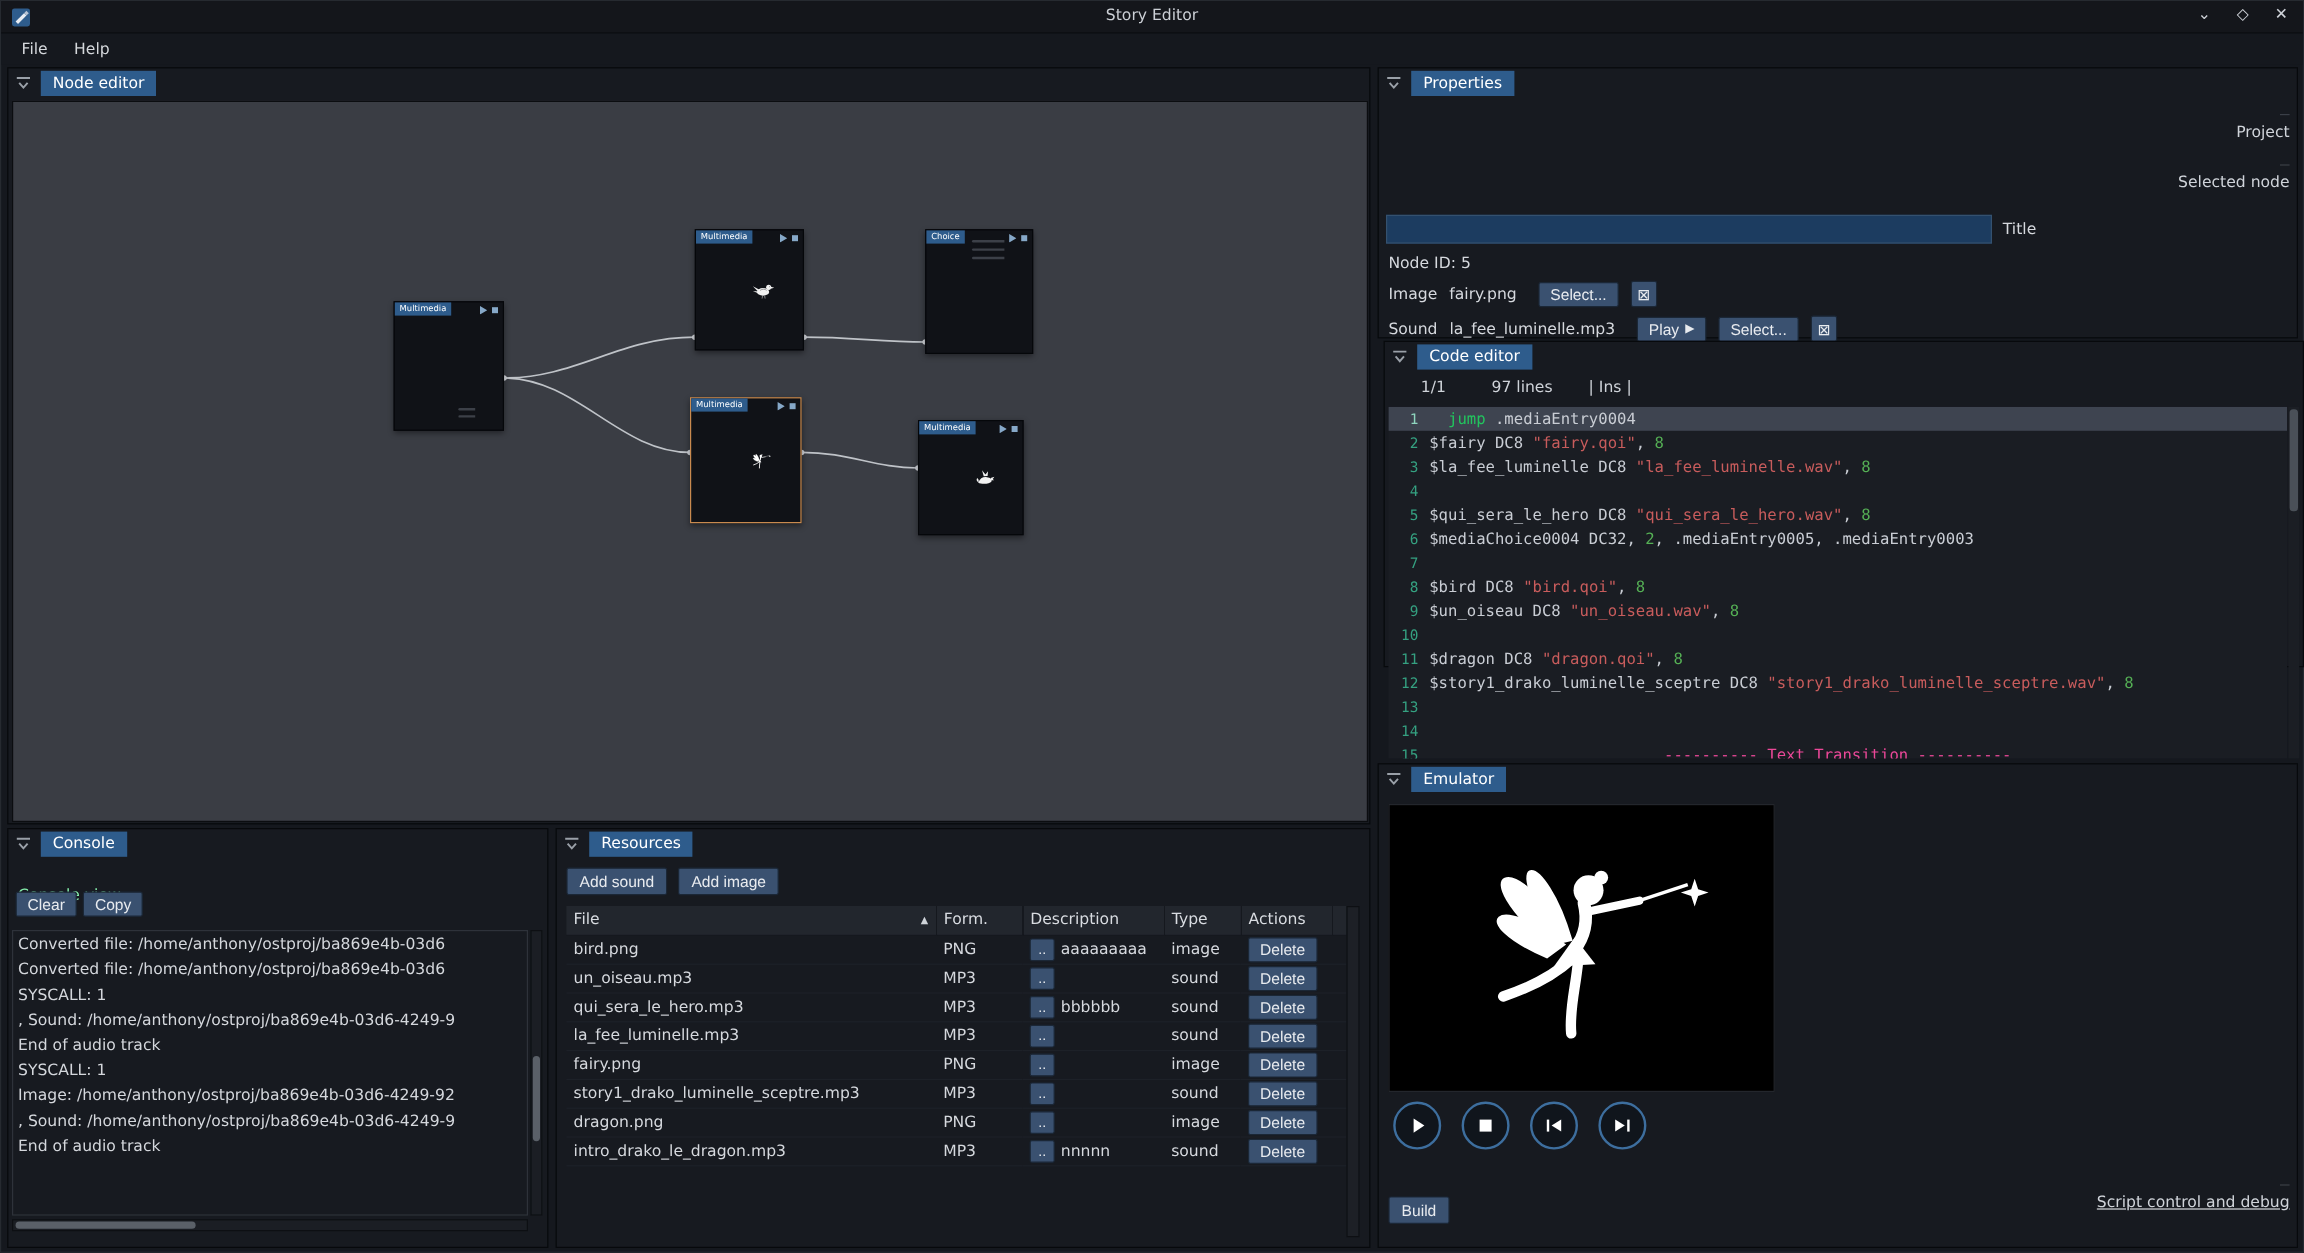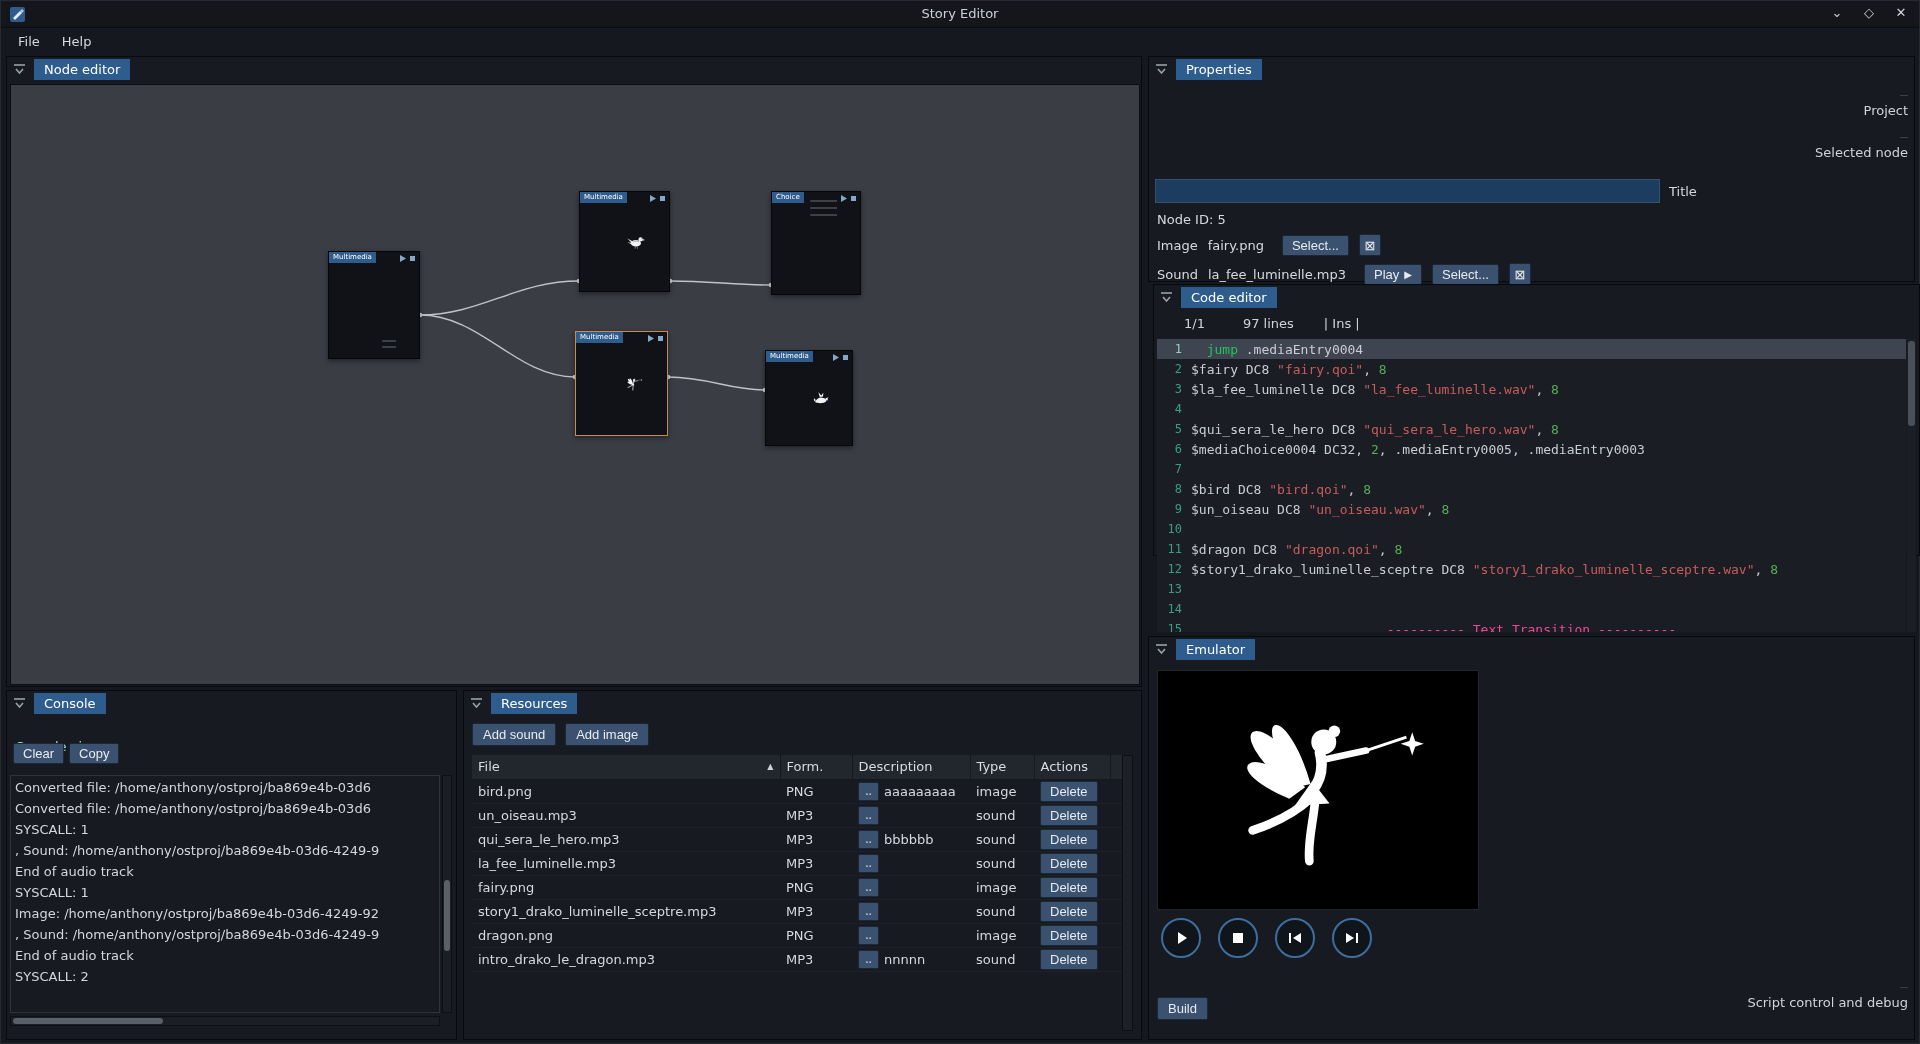--- a/index.html
+++ b/index.html
@@ -87,21 +87,21 @@
   .ct{white-space:pre;font-size:13px;color:#c9cdd4;}
   .t-def{color:#c9cdd4;} .t-kw{color:#22c55e;} .t-str{color:#c85c5c;} .t-num{color:#55b055;} .t-cm{color:#ec4899;}
   .code-vscroll{position:absolute;right:3px;top:54px;width:9px;height:293px;background:#1b1e24;}
   .code-vthumb{position:absolute;left:1px;right:1px;top:2px;height:85px;background:#4a5058;border-radius:3px;}
 
   
   #emulator-panel{left:1147px;top:635px;width:767px;height:404px;}
   .screen{position:absolute;left:8px;top:33px;width:322px;height:240px;background:#000;border:1px solid #23262c;display:flex;align-items:center;justify-content:center;}
   .em-controls{position:absolute;left:12px;top:281px;display:flex;gap:17px;}
   .cbtn{width:40px;height:40px;border-radius:50%;background:#10151c;border:2px solid #3d6e9e;display:flex;align-items:center;justify-content:center;}
-  .em-group{position:absolute;left:0;right:0;top:338px;}
+  .em-group{position:absolute;left:0;right:0;top:338px;text-decoration:underline;}
   .build-row{position:absolute;left:8px;top:360px;}
 </style>
 </head>
 <body>
 
 <svg width="0" height="0" style="position:absolute" aria-hidden="true">
   <symbol id="fairy-sym" viewBox="0 0 260 210">
     <g fill="#ffffff" stroke="#ffffff">
       <path d="M118 95 C72 18 24 36 103 104 Z" stroke-width="2"></path>
       <path d="M121 98 C98 18 56 18 108 101 Z" stroke-width="2"></path>
@@ -291,21 +291,20 @@
     <div class="log" id="console-log">
         <div class="log-line">Converted file: /home/anthony/ostproj/ba869e4b-03d6</div>
         <div class="log-line">Converted file: /home/anthony/ostproj/ba869e4b-03d6</div>
         <div class="log-line">SYSCALL: 1</div>
         <div class="log-line">, Sound: /home/anthony/ostproj/ba869e4b-03d6-4249-9</div>
         <div class="log-line">End of audio track</div>
         <div class="log-line">SYSCALL: 1</div>
         <div class="log-line">Image: /home/anthony/ostproj/ba869e4b-03d6-4249-92</div>
         <div class="log-line">, Sound: /home/anthony/ostproj/ba869e4b-03d6-4249-9</div>
         <div class="log-line">End of audio track</div>
-        <div class="log-line">SYSCALL: 2</div>
       </div>
     <div class="vscroll">
       <div class="vthumb" style="top:44%;height:30%;"></div>
     </div>
     <div class="hscroll">
       <div class="hthumb" style="left:2px;width:150px;"></div>
     </div>
   </section>
 
   <section class="panel" id="resources-panel">

